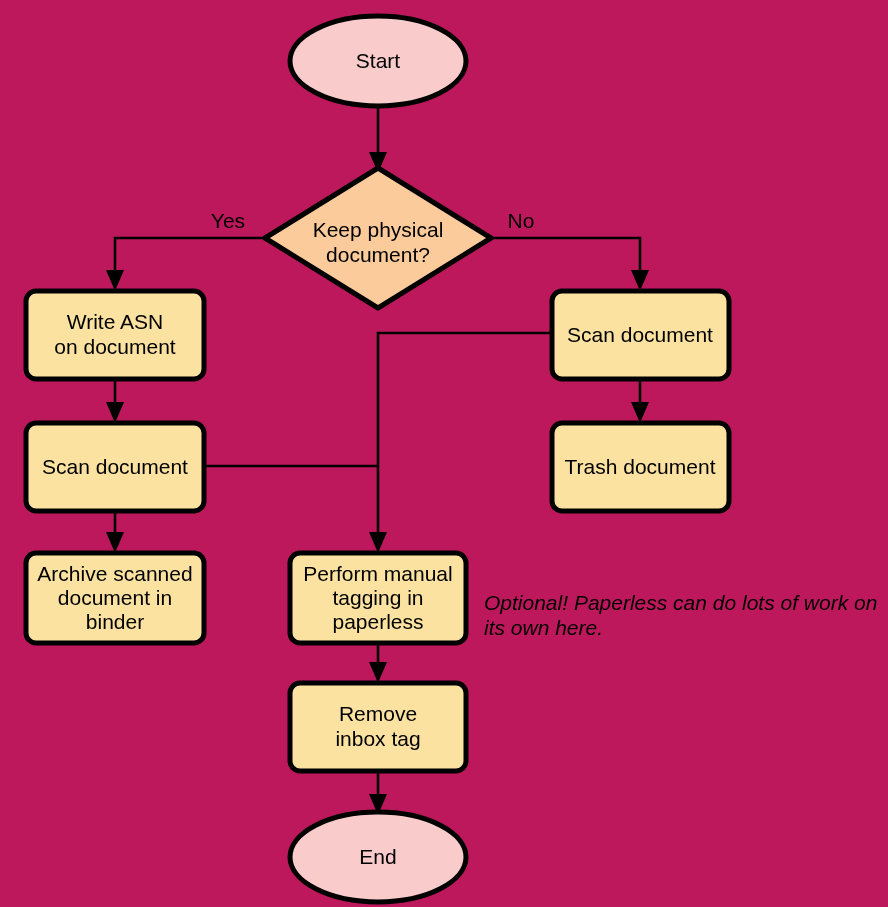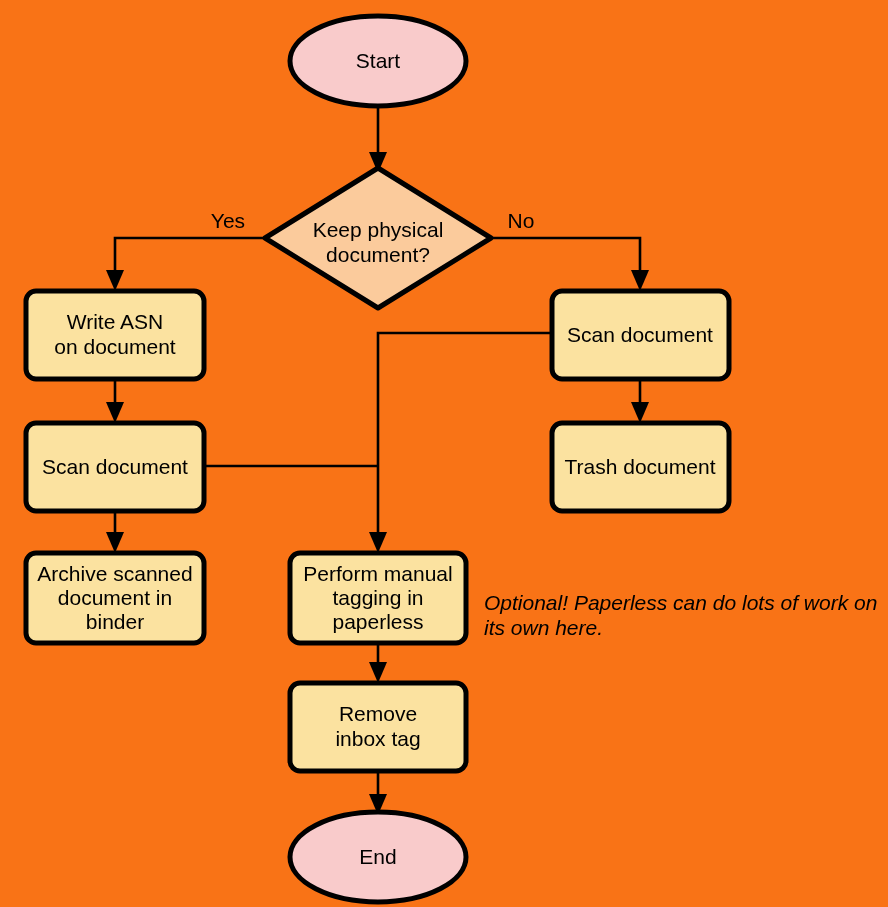--- a/index.html
+++ b/index.html
@@ -10,21 +10,21 @@
   body {
     width: 888px;
     height: 907px;
     font-family: "Liberation Sans", sans-serif;
     overflow: hidden;
   }
   #flowchart-root {
     position: relative;
     width: 888px;
     height: 907px;
-    background: #f97316;
+    background: #be185d;
   }
   svg#flow-svg {
     display: block;
     width: 888px;
     height: 907px;
   }
   .node-shape {
     stroke: #000000;
     stroke-width: 5;
     stroke-linejoin: round;

